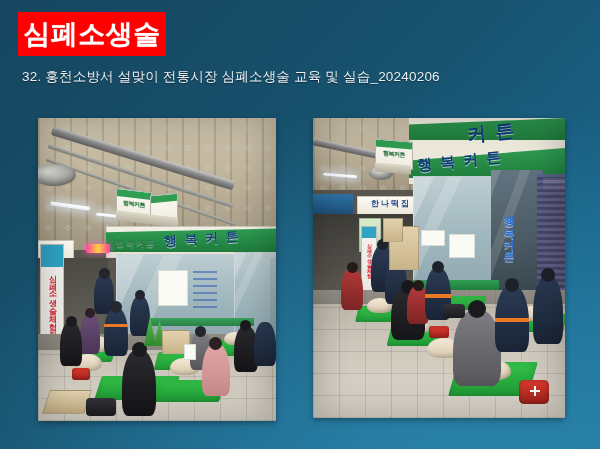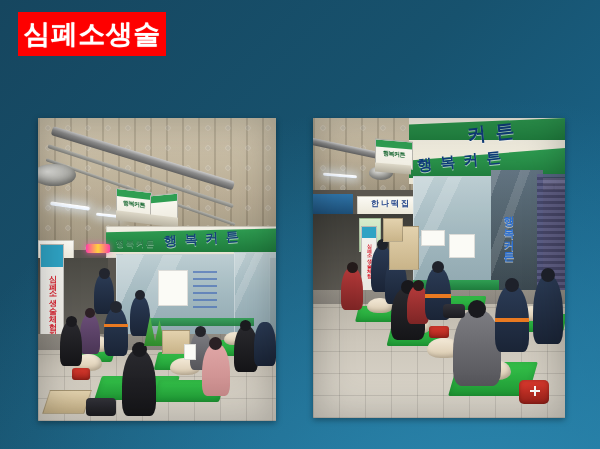--- a/index.html
+++ b/index.html
@@ -226,20 +226,21 @@
 </style>
 </head>
 <body>
 
 <div class="slide">
 
   <div class="title-block">
     <span class="title-text">심폐소생술</span>
   </div>
 
+  <div class="subtitle">32. 홍천소방서 설맞이 전통시장 심폐소생술 교육 및 실습_20240206</div>
 
   <div class="photo" id="photo-left">
     <div class="ph-canvas">
 
       <div class="ceiling" style="height:132px;"></div>
       <div class="ceil-panels" style="height:132px;"></div>
 
       <div class="duct" style="left:14px; top:8px; width:190px; height:9px; transform:rotate(17deg); transform-origin:left center;"></div>
       <div class="pipe" style="left:10px; top:26px; width:195px; height:4px; transform:rotate(18deg); transform-origin:left center;"></div>
       <div class="pipe" style="left:8px; top:40px; width:200px; height:3px; transform:rotate(19deg); transform-origin:left center;"></div>

